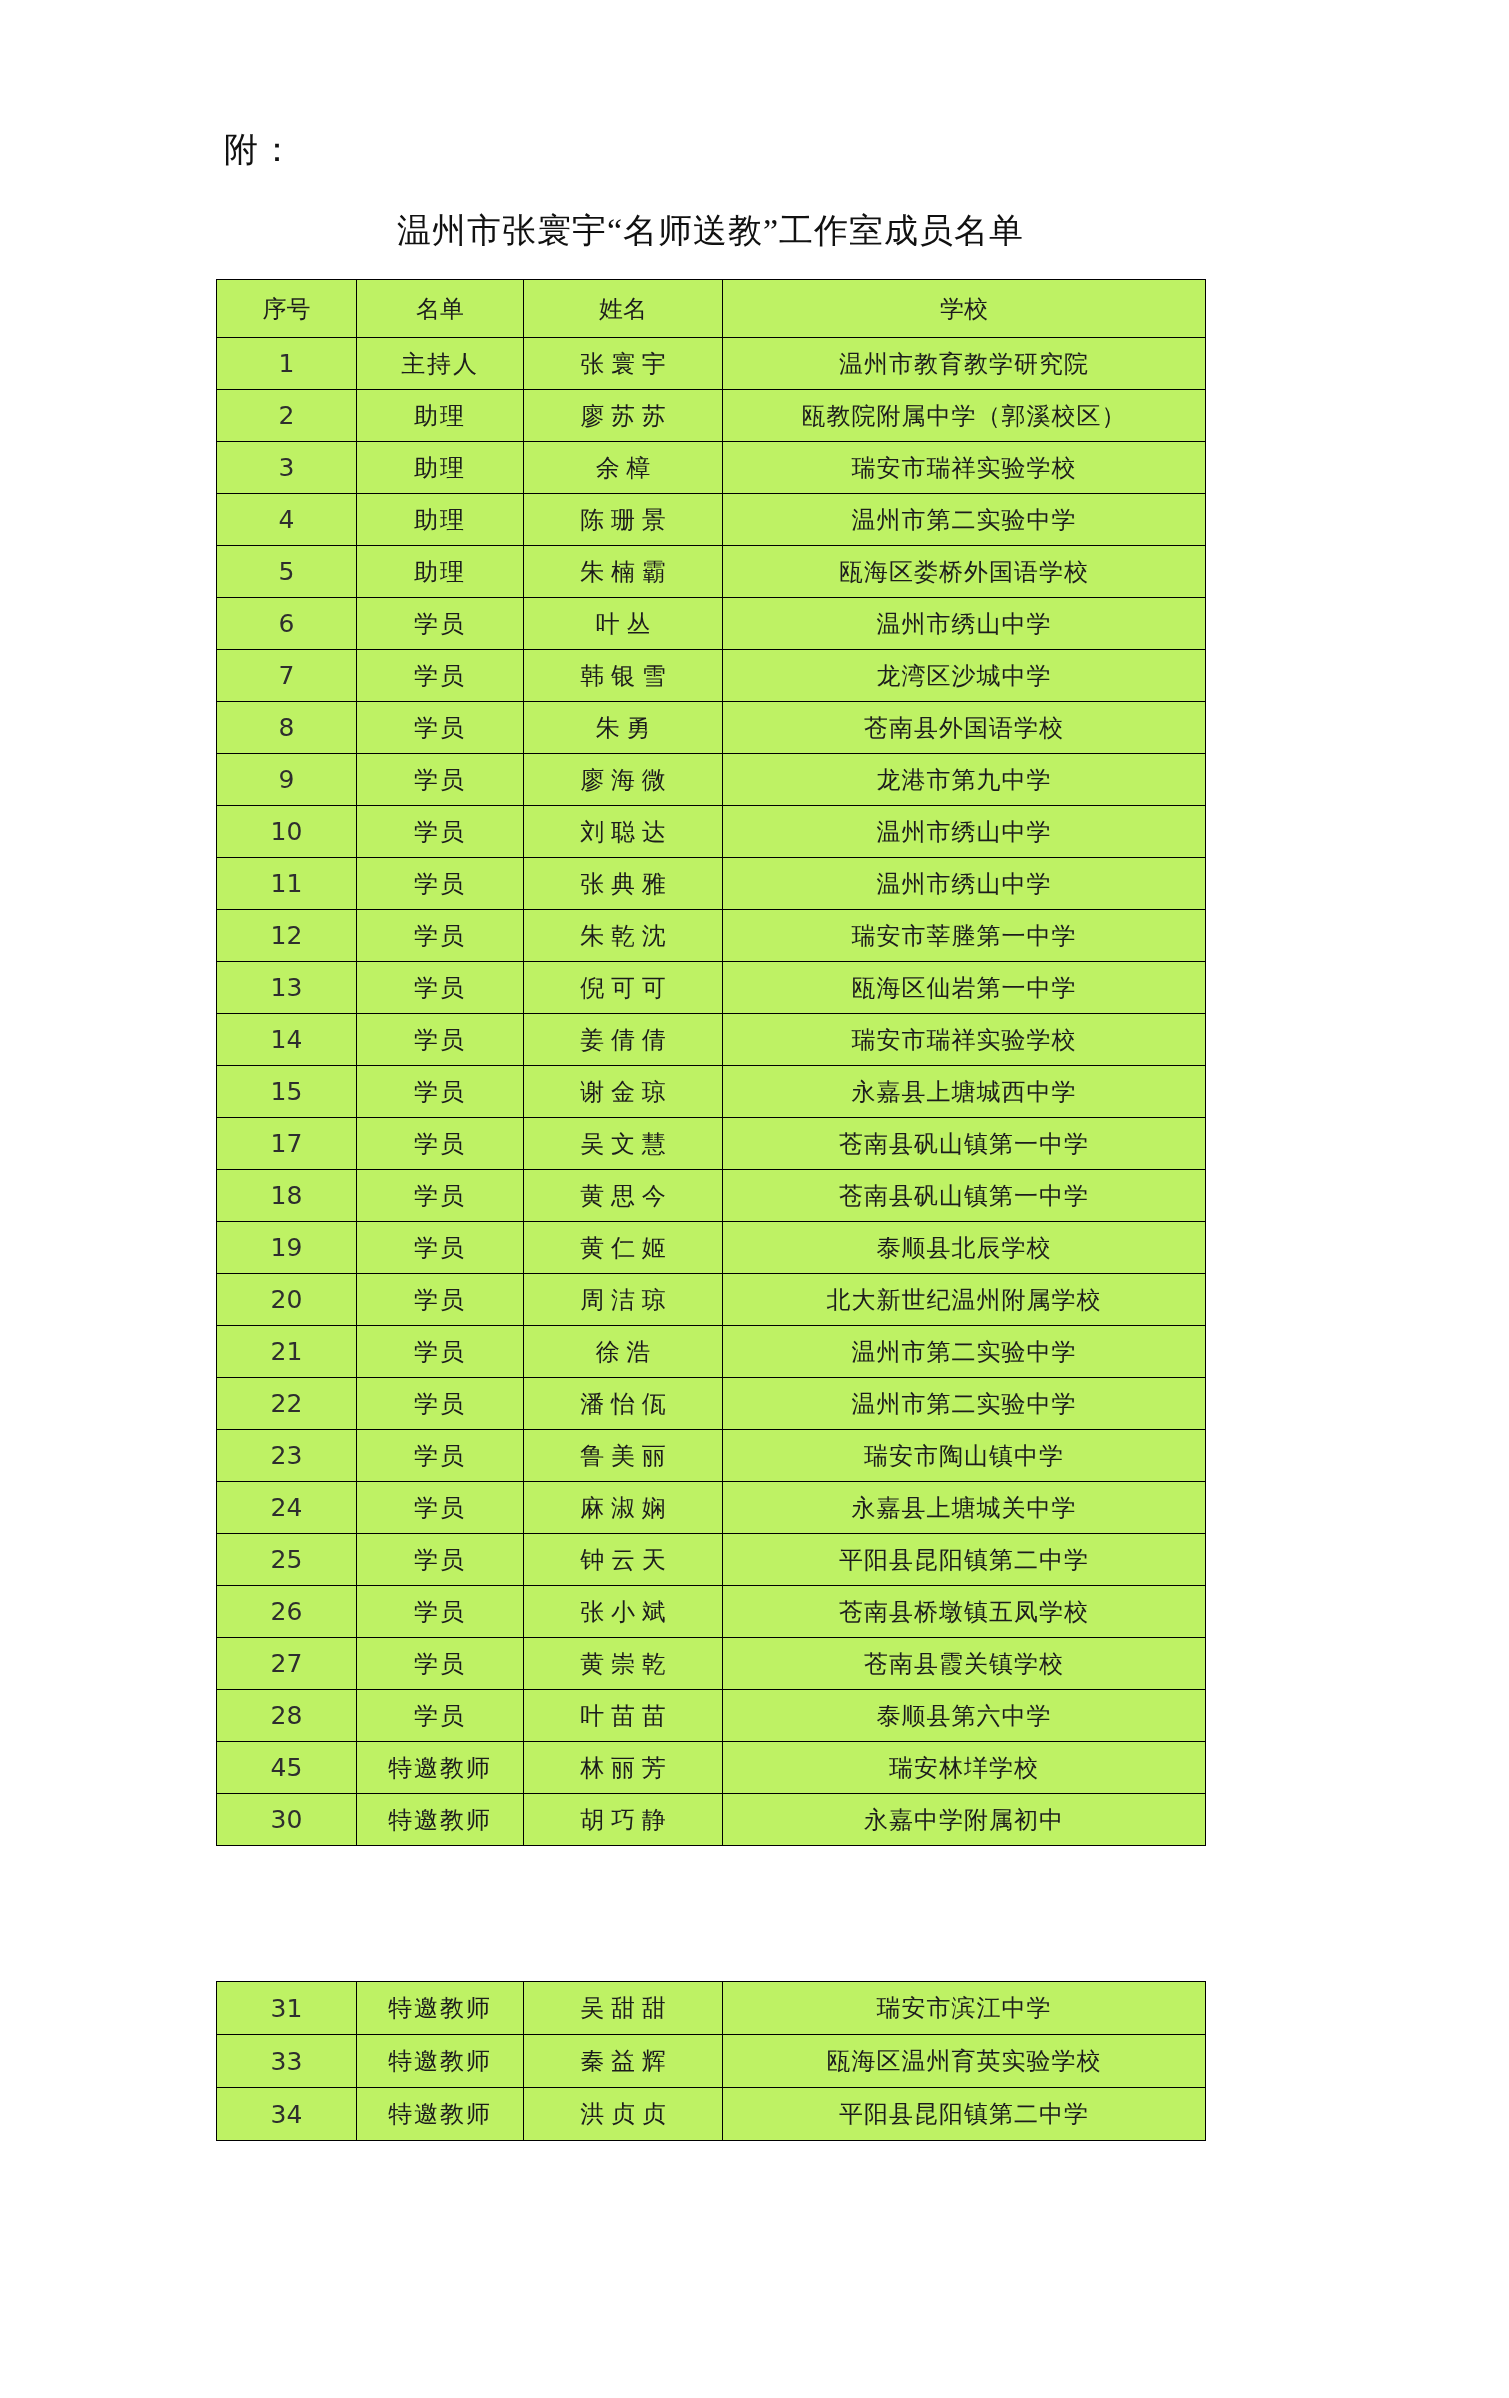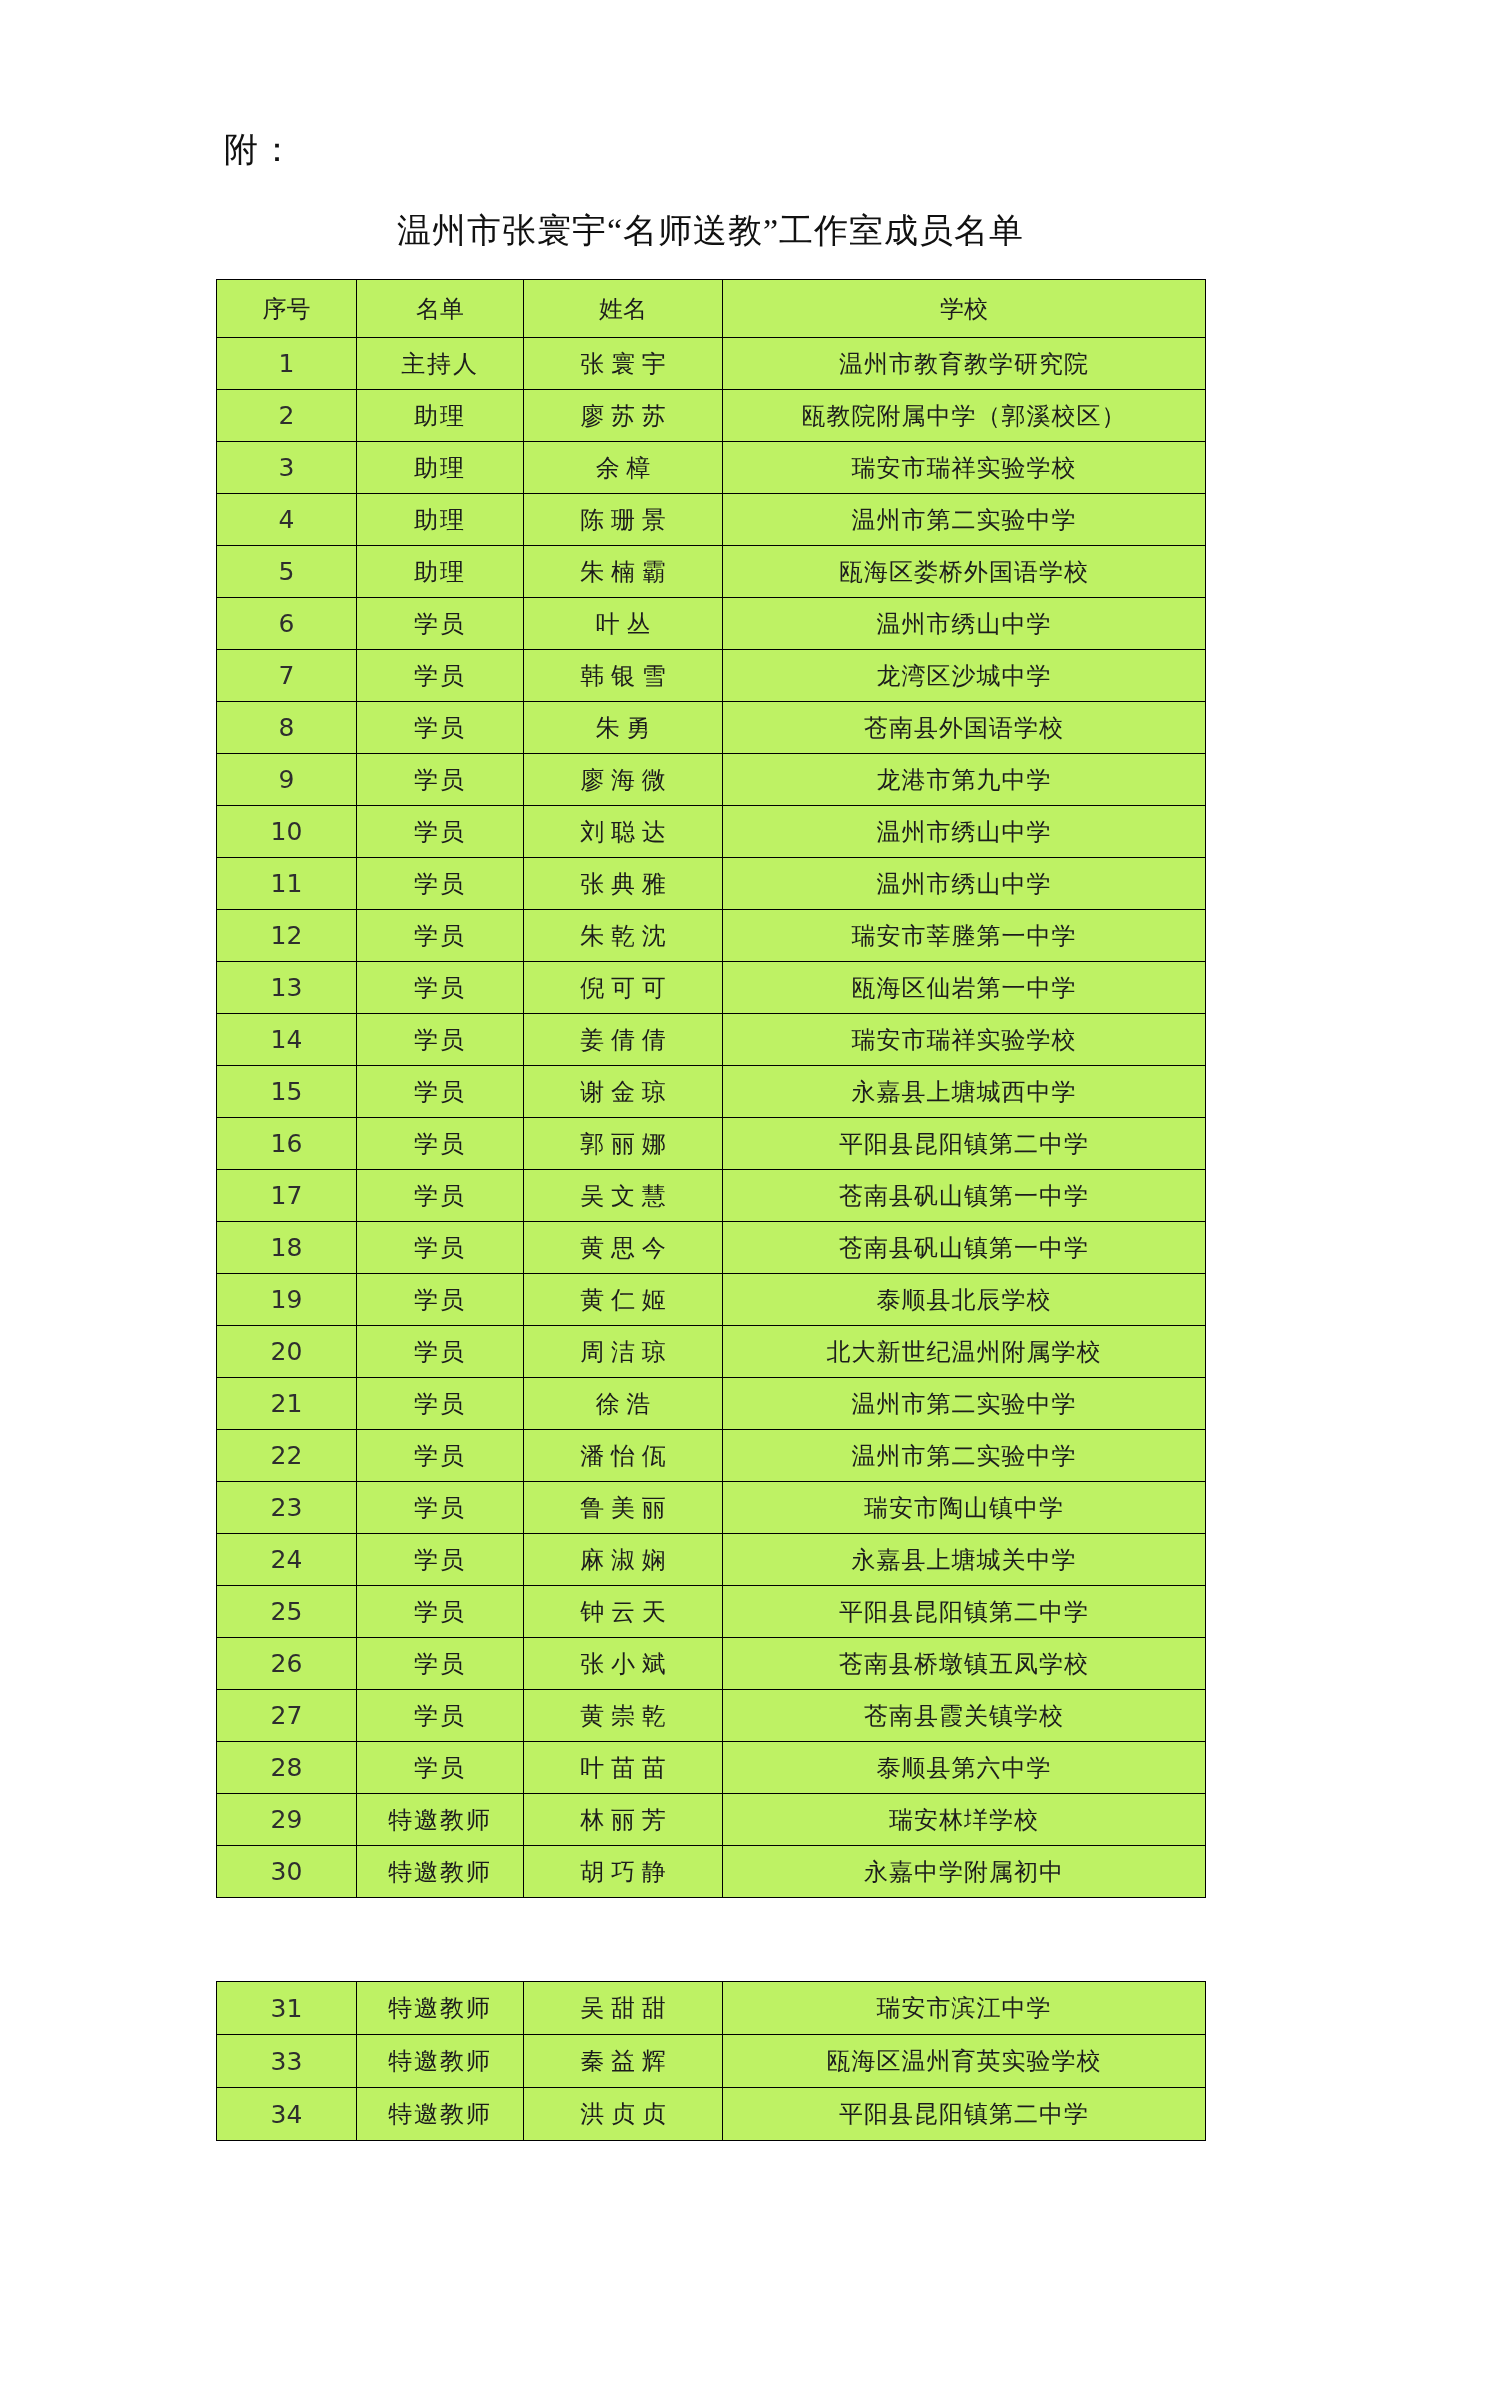--- a/index.html
+++ b/index.html
@@ -180,26 +180,20 @@
           <td class="cell-name">姜倩倩</td>
           <td class="cell-school">瑞安市瑞祥实验学校</td>
         </tr>
         <tr>
           <td class="cell-no">15</td>
           <td class="cell-role">学员</td>
           <td class="cell-name">谢金琼</td>
           <td class="cell-school">永嘉县上塘城西中学</td>
         </tr>
         <tr>
-          <td class="cell-no">16</td>
-          <td class="cell-role">学员</td>
-          <td class="cell-name">郭丽娜</td>
-          <td class="cell-school">平阳县昆阳镇第二中学</td>
-        </tr>
-        <tr>
           <td class="cell-no">17</td>
           <td class="cell-role">学员</td>
           <td class="cell-name">吴文慧</td>
           <td class="cell-school">苍南县矾山镇第一中学</td>
         </tr>
         <tr>
           <td class="cell-no">18</td>
           <td class="cell-role">学员</td>
           <td class="cell-name">黄思今</td>
           <td class="cell-school">苍南县矾山镇第一中学</td>
@@ -258,21 +252,21 @@
           <td class="cell-name">黄崇乾</td>
           <td class="cell-school">苍南县霞关镇学校</td>
         </tr>
         <tr>
           <td class="cell-no">28</td>
           <td class="cell-role">学员</td>
           <td class="cell-name">叶苗苗</td>
           <td class="cell-school">泰顺县第六中学</td>
         </tr>
         <tr>
-          <td class="cell-no">29</td>
+          <td class="cell-no">45</td>
           <td class="cell-role">特邀教师</td>
           <td class="cell-name">林丽芳</td>
           <td class="cell-school">瑞安林垟学校</td>
         </tr>
         <tr>
           <td class="cell-no">30</td>
           <td class="cell-role">特邀教师</td>
           <td class="cell-name">胡巧静</td>
           <td class="cell-school">永嘉中学附属初中</td>
         </tr>

